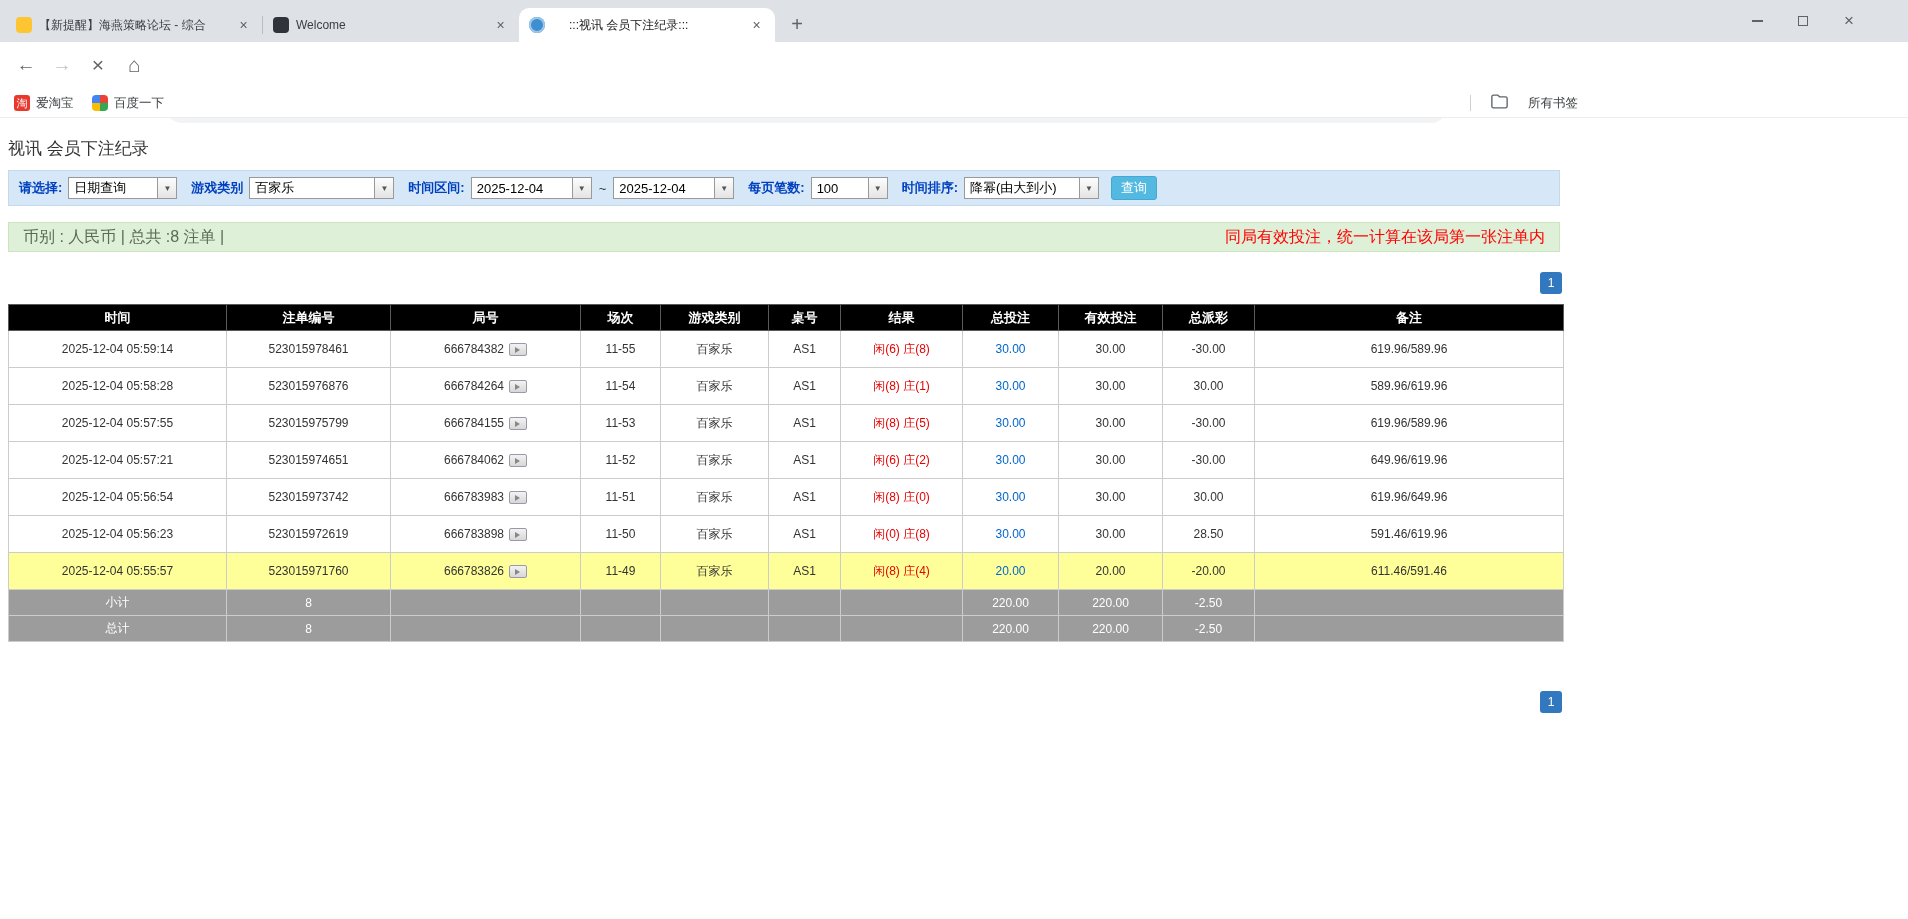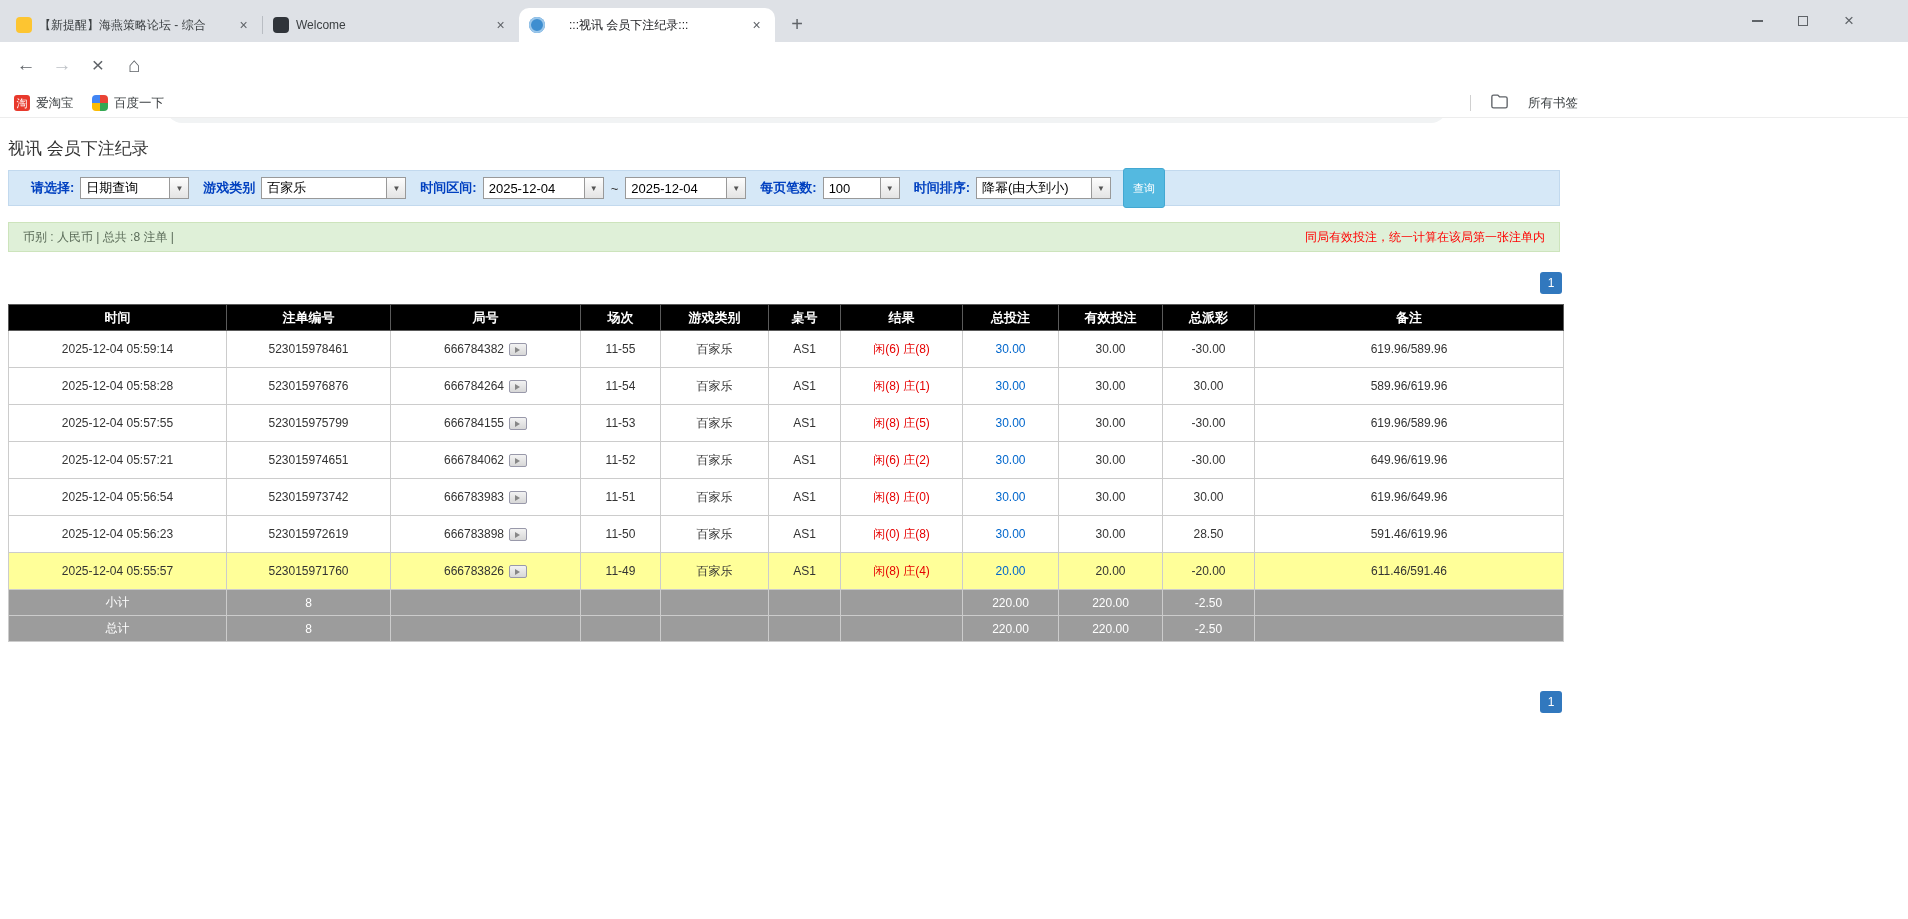--- a/index.html
+++ b/index.html
@@ -50,28 +50,28 @@
   .baidu-icon span:nth-child(3){background:#fbbc05;}
   .baidu-icon span:nth-child(4){background:#34a853;}
   .bm-right{left:1470px;gap:20px;}
   .bm-vsep{width:1px;height:16px;background:#d0d0d0;}
 
   
   .page-title{position:absolute;left:8px;top:137px;font-size:17px;color:#333;}
 
   .filter-bar{position:absolute;left:8px;top:170px;width:1552px;height:36px;background:#d6e8f7;border:1px solid #c2d9ee;display:flex;align-items:center;padding:0 10px;font-size:13px;}
   .flabel{color:#0040c0;font-weight:bold;margin:0 6px 0 14px;white-space:nowrap;}
-  .flabel.first{margin-left:12px;}
+  .flabel.first{margin-left:0;}
   .combo{display:flex;align-items:center;}
   .combo input{height:22px;border:1px solid #999;font-size:13px;padding:0 5px;color:#000;background:#fff;outline:none;font-family:inherit;}
   .combo .dd{width:19px;height:22px;border:1px solid #999;border-left:none;background:linear-gradient(#fdfdfd,#e4e4e4);font-size:8px;color:#555;display:flex;align-items:center;justify-content:center;}
   .tilde{margin:0 7px;color:#333;}
-  .search-btn{margin-left:12px;height:40px;padding:0 9px;background:#54b9e0;border:1px solid #43a8d2;border-radius:3px;color:#fff;font-size:11px;display:flex;align-items:center;}
-
-  .info-bar{position:absolute;left:8px;top:222px;width:1552px;height:30px;background:#dff0d8;border:1px solid #cde4bc;display:flex;align-items:center;justify-content:space-between;padding:0 14px;font-size:12px;}
+  .search-btn{margin-left:12px;height:24px;padding:0 9px;background:#54b9e0;border:1px solid #43a8d2;border-radius:3px;color:#fff;font-size:13px;display:flex;align-items:center;}
+
+  .info-bar{position:absolute;left:8px;top:222px;width:1552px;height:30px;background:#dff0d8;border:1px solid #cde4bc;display:flex;align-items:center;justify-content:space-between;padding:0 14px;font-size:16px;}
   .info-left{color:#5a6b58;}
   .info-right{color:#f00;}
 
   .pager{position:absolute;width:22px;height:22px;background:#3178be;color:#fff;font-size:12px;display:flex;align-items:center;justify-content:center;border-radius:3px;}
   .pager-top{left:1540px;top:272px;}
   .pager-bottom{left:1540px;top:691px;}
 
   table.bet-table{position:absolute;left:8px;top:304px;width:1555px;border-collapse:collapse;table-layout:fixed;font-size:12px;}
   .bet-table th{background:#000;color:#fff;height:26px;font-size:13px;font-weight:bold;border:1px solid #5a5a5a;text-align:center;}
   .bet-table td{height:37px;text-align:center;color:#333;background:#fff;border:1px solid #ccc;overflow:hidden;white-space:nowrap;}

